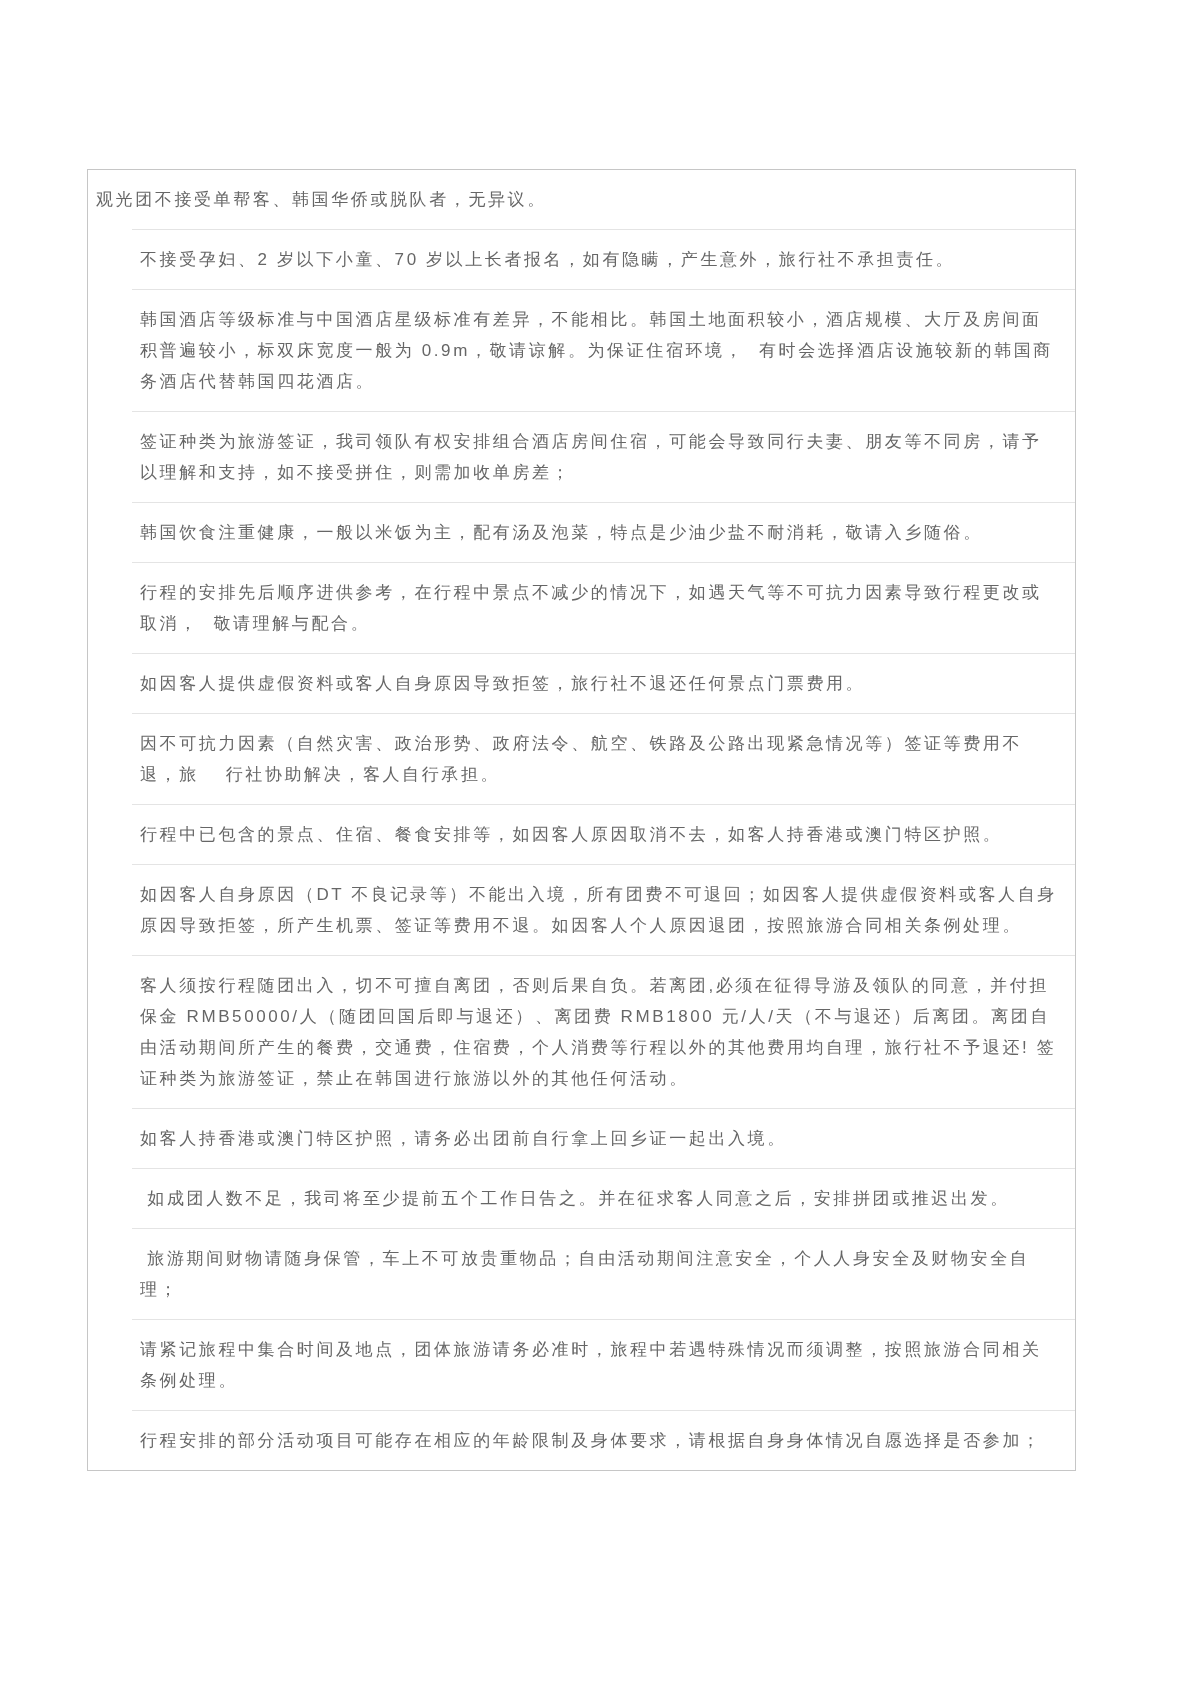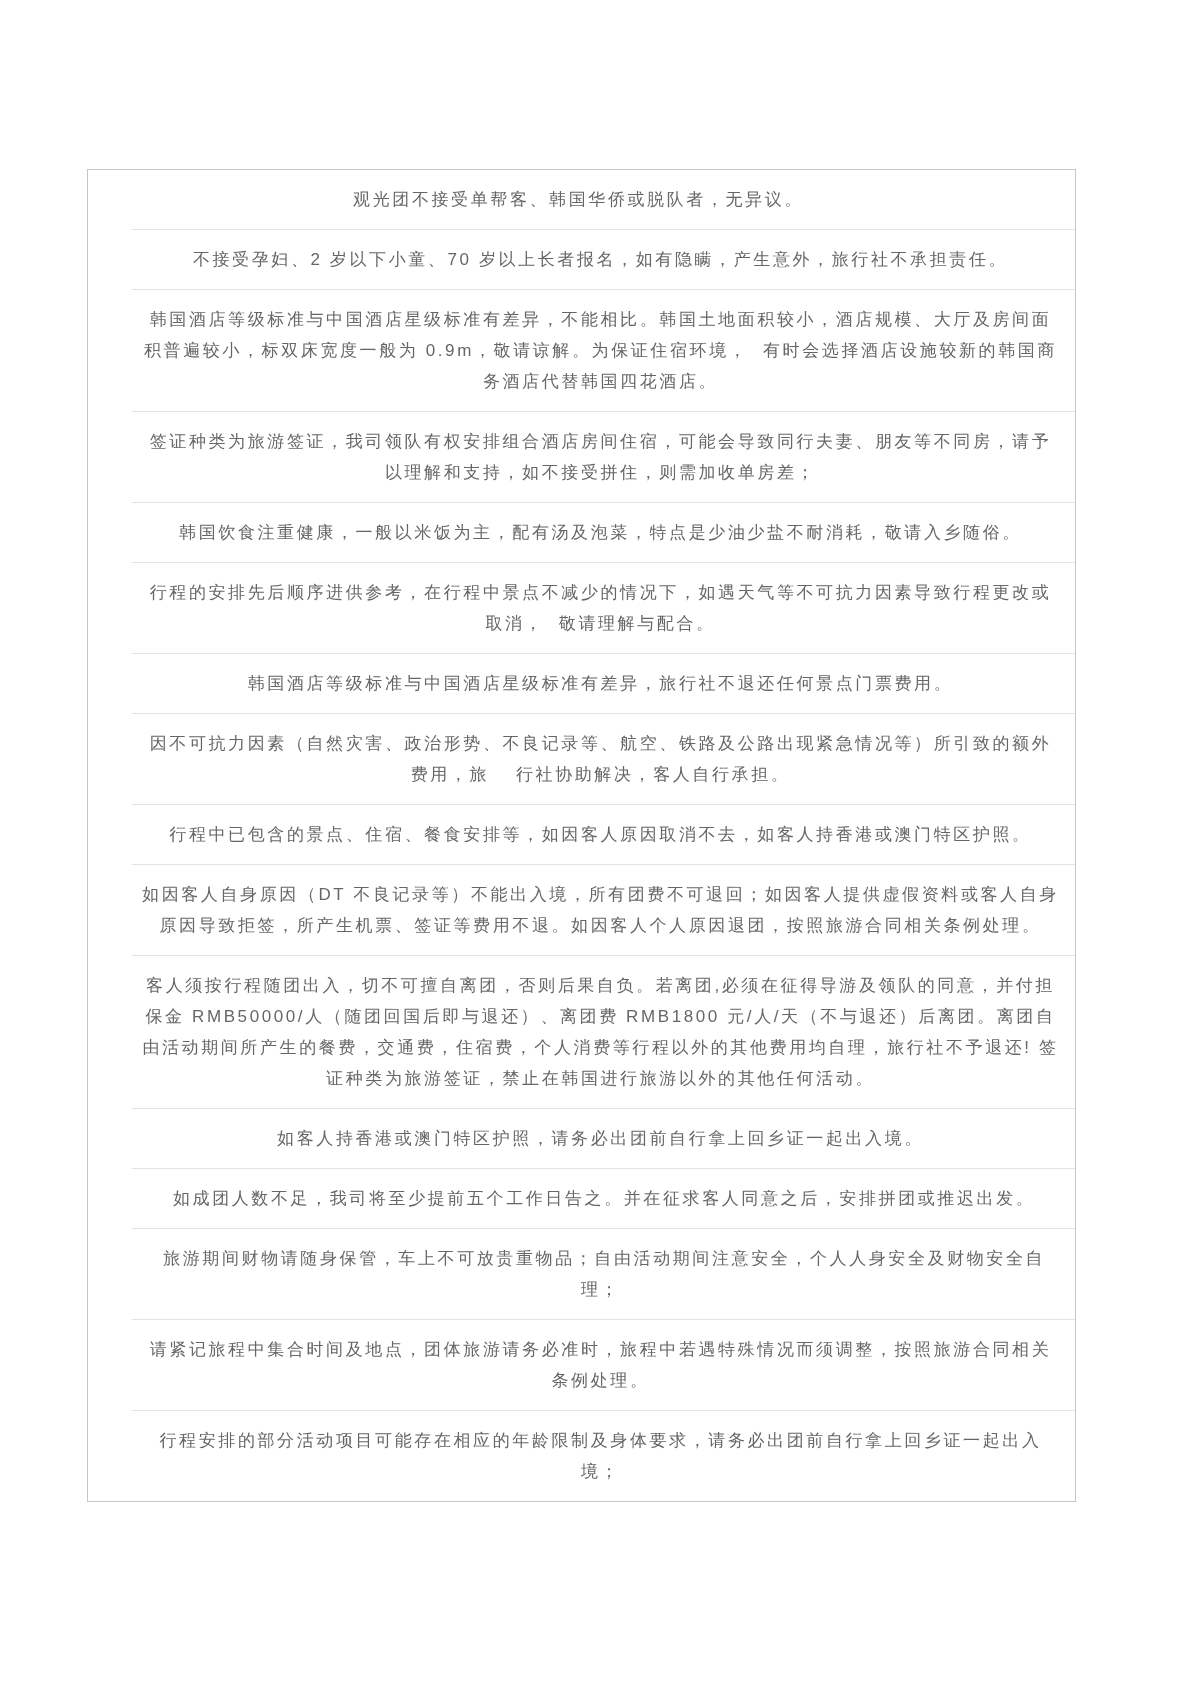--- a/index.html
+++ b/index.html
@@ -15,21 +15,20 @@
     overflow: hidden;
   }
   .notices-table {
     position: absolute;
     left: 87px;
     top: 169px;
     width: 989px;
     box-sizing: border-box;
     border: 1px solid var(--outer-border, #c6c6c6);
     background: #ffffff;
-    text-align: center;
   }
   .notice-row {
     box-sizing: border-box;
     padding: 14px 14px 14px 8px;
     font-size: 17px;
     line-height: 31px;
     letter-spacing: 2.6px;
     color: var(--text-color, #666666);
     white-space: pre-wrap;
     word-break: break-word;
@@ -42,23 +41,23 @@
 </head>
 <body style="background: rgb(255, 255, 255);">
 
 <div class="notices-table">
     <div class="notice-row">观光团不接受单帮客、韩国华侨或脱队者，无异议。</div>
     <div class="notice-row">不接受孕妇、2 岁以下小童、70 岁以上长者报名，如有隐瞒，产生意外，旅行社不承担责任。</div>
     <div class="notice-row">韩国酒店等级标准与中国酒店星级标准有差异，不能相比。韩国土地面积较小，酒店规模、大厅及房间面积普遍较小，标双床宽度一般为 0.9m，敬请谅解。为保证住宿环境，  有时会选择酒店设施较新的韩国商务酒店代替韩国四花酒店。</div>
     <div class="notice-row">签证种类为旅游签证，我司领队有权安排组合酒店房间住宿，可能会导致同行夫妻、朋友等不同房，请予以理解和支持，如不接受拼住，则需加收单房差；</div>
     <div class="notice-row">韩国饮食注重健康，一般以米饭为主，配有汤及泡菜，特点是少油少盐不耐消耗，敬请入乡随俗。</div>
     <div class="notice-row">行程的安排先后顺序进供参考，在行程中景点不减少的情况下，如遇天气等不可抗力因素导致行程更改或取消，  敬请理解与配合。</div>
-    <div class="notice-row">韩国酒店等级标准与中国酒店星级标准有差异，旅行社不退还任何景点门票费用。</div>
-    <div class="notice-row">因不可抗力因素（自然灾害、政治形势、不良记录等、航空、铁路及公路出现紧急情况等）所引致的额外费用，旅　 行社协助解决，客人自行承担。</div>
+    <div class="notice-row">如因客人提供虚假资料或客人自身原因导致拒签，旅行社不退还任何景点门票费用。</div>
+    <div class="notice-row">因不可抗力因素（自然灾害、政治形势、政府法令、航空、铁路及公路出现紧急情况等）签证等费用不退，旅　 行社协助解决，客人自行承担。</div>
     <div class="notice-row">行程中已包含的景点、住宿、餐食安排等，如因客人原因取消不去，如客人持香港或澳门特区护照。</div>
     <div class="notice-row">如因客人自身原因（DT 不良记录等）不能出入境，所有团费不可退回；如因客人提供虚假资料或客人自身原因导致拒签，所产生机票、签证等费用不退。如因客人个人原因退团，按照旅游合同相关条例处理。</div>
     <div class="notice-row">客人须按行程随团出入，切不可擅自离团，否则后果自负。若离团,必须在征得导游及领队的同意，并付担保金 RMB50000/人（随团回国后即与退还）、离团费 RMB1800 元/人/天（不与退还）后离团。离团自由活动期间所产生的餐费，交通费，住宿费，个人消费等行程以外的其他费用均自理，旅行社不予退还! 签证种类为旅游签证，禁止在韩国进行旅游以外的其他任何活动。</div>
     <div class="notice-row">如客人持香港或澳门特区护照，请务必出团前自行拿上回乡证一起出入境。</div>
     <div class="notice-row"> 如成团人数不足，我司将至少提前五个工作日告之。并在征求客人同意之后，安排拼团或推迟出发。</div>
     <div class="notice-row"> 旅游期间财物请随身保管，车上不可放贵重物品；自由活动期间注意安全，个人人身安全及财物安全自理；</div>
     <div class="notice-row">请紧记旅程中集合时间及地点，团体旅游请务必准时，旅程中若遇特殊情况而须调整，按照旅游合同相关条例处理。</div>
-    <div class="notice-row">行程安排的部分活动项目可能存在相应的年龄限制及身体要求，请务必出团前自行拿上回乡证一起出入境；</div>
+    <div class="notice-row">行程安排的部分活动项目可能存在相应的年龄限制及身体要求，请根据自身身体情况自愿选择是否参加；</div>
   </div>
 
 </body></html>

